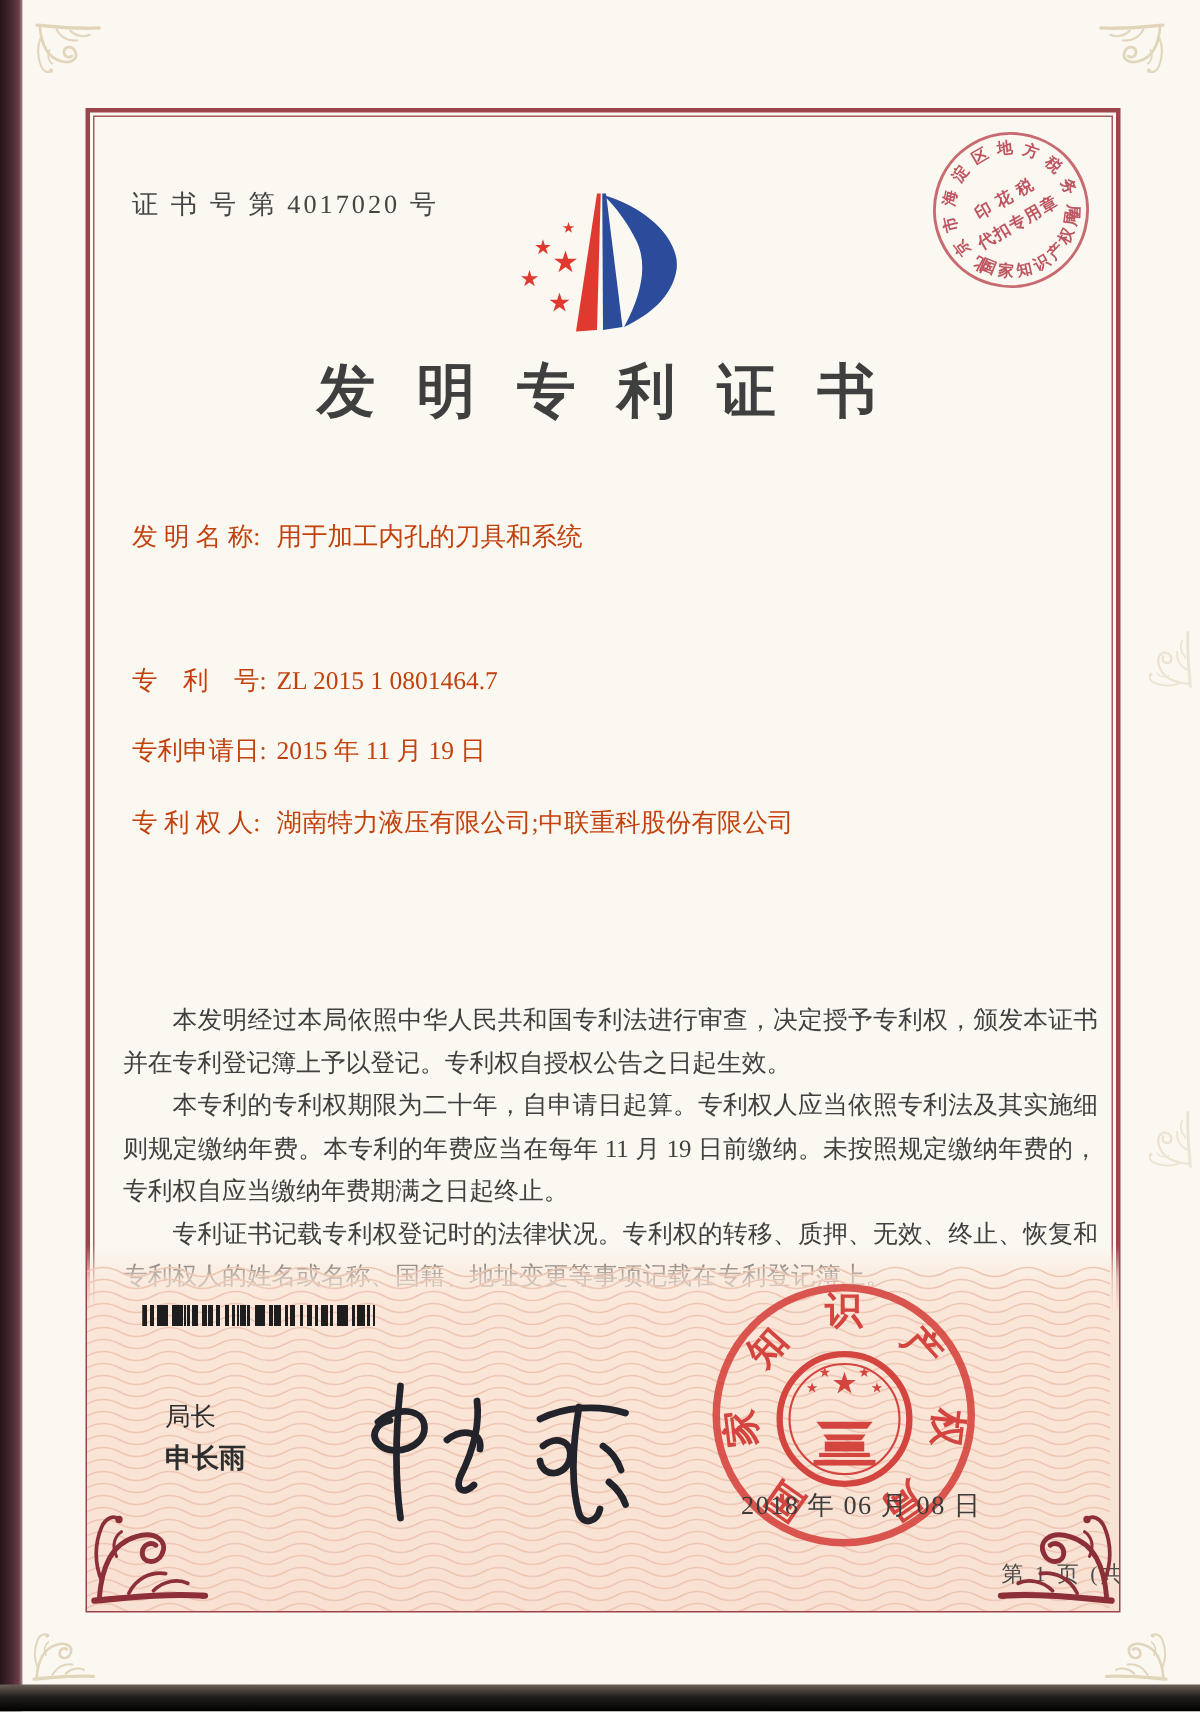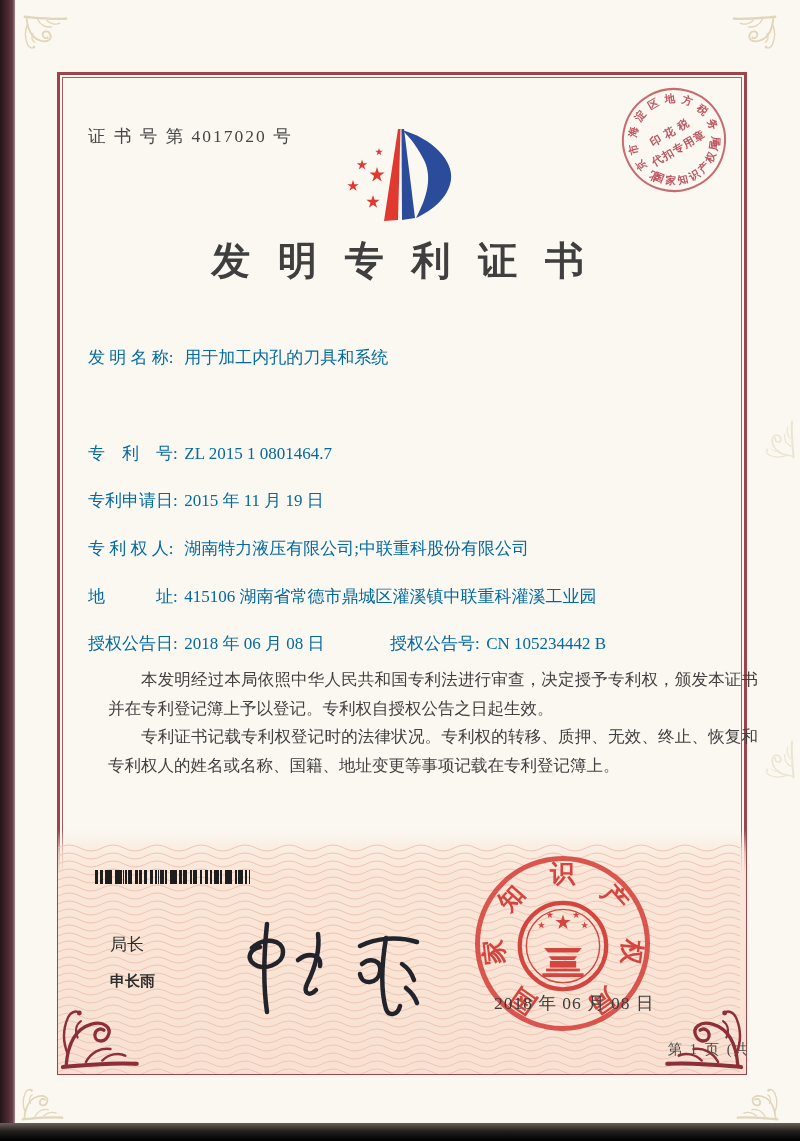--- a/index.html
+++ b/index.html
@@ -32,42 +32,42 @@
 
   .tax-stamp{left:622px;top:88px;width:104px;height:104px;border:2.5px solid rgba(190,82,90,.85);
              border-radius:50%;transform:rotate(-30deg);color:#bd5560;box-sizing:border-box;}
   .tax-stamp .arc{font-size:10.5px;font-weight:bold;}
   .tax-center{position:absolute;inset:0;display:flex;flex-direction:column;align-items:center;
               justify-content:center;gap:3px;font-size:11px;font-weight:bold;letter-spacing:1px;}
 
   .title{left:57px;top:234px;width:690px;text-align:center;font-size:39px;font-weight:700;
          letter-spacing:9px;color:#3f3f3f;margin:0;}
 
-  .field{left:88px;width:660px;height:22px;font-size:17px;color:#0369a1;}
+  .field{left:88px;width:660px;height:22px;font-size:17px;color:#c2410c;}
   .flabel{display:inline-block;min-width:92px;}
   .fpair2{position:absolute;left:302px;top:0;}
 
-  .paras{left:82px;top:666px;width:650px;font-size:16.5px;line-height:28.5px;text-align:justify;color:#404040;margin-left:26px;}
+  .paras{left:82px;top:666px;width:650px;font-size:16.5px;line-height:28.5px;text-align:justify;color:#404040;}
   .paras p{margin:0;text-indent:2em;}
 
   
   .pink{left:58px;top:830px;width:688px;height:244px;overflow:hidden;
         background:linear-gradient(180deg,rgba(250,231,218,0) 0,rgba(250,231,218,.75) 22px,#fae6d8 45px,#f8e1d2 100%);}
   .waves{position:absolute;left:0;top:12px;z-index:0;}
 
   .barcode{left:37px;top:40px;width:155px;height:14px;z-index:2;
     background:
       repeating-linear-gradient(90deg,#1d1d1d 0 2px,transparent 2px 5px),
       repeating-linear-gradient(90deg,#1d1d1d 0 1px,transparent 1px 7px),
       repeating-linear-gradient(90deg,#1d1d1d 0 3px,transparent 3px 11px);}
 
   .director-label{left:52px;top:103px;font-size:17px;font-weight:normal;
                   font-family:"Liberation Sans","DejaVu Sans",sans-serif;color:#2e2e2e;z-index:2;}
-  .director-name{left:52px;top:130px;font-size:15px;font-weight:bold;
-                 font-family:"Liberation Sans","DejaVu Sans",sans-serif;color:#2e2e2e;z-index:2;margin-top:12px;}
+  .director-name{left:52px;top:130px;font-size:18px;font-weight:bold;
+                 font-family:"Liberation Sans","DejaVu Sans",sans-serif;color:#2e2e2e;z-index:2;}
   .signature{left:172px;top:82px;z-index:2;}
 
   .seal{left:417px;top:26px;width:175px;height:175px;border:5px solid rgba(213,69,63,.9);
         border-radius:50%;color:#d5453f;z-index:1;box-sizing:border-box;}
   .seal .arc{font-size:25px;font-weight:700;}
   .seal .arc span{width:30px;height:30px;margin:-15px 0 0 -15px;}
   .emblem{position:absolute;left:36px;top:38px;}
 
   .issue-date{left:436px;top:161px;font-size:17.5px;color:#3c3c3c;letter-spacing:1px;z-index:3;}
   .page-no{left:12px;top:210px;width:100%;text-align:right;font-size:14.5px;letter-spacing:2px;color:#4a4a4a;z-index:2;margin-left:36px;}
@@ -176,35 +176,24 @@
     <span>ZL 2015 1 0801464.7</span>
   </div>
   <div class="abs field" style="top:489px">
     <span class="flabel">专利申请日:</span>
     <span>2015 年 11 月 19 日</span>
   </div>
   <div class="abs field" style="top:537px">
     <span class="flabel">专 利 权 人:</span>
     <span>湖南特力液压有限公司;中联重科股份有限公司</span>
   </div>
-  <div class="abs field" style="top:585px">
-    <span class="flabel">地　　　址:</span>
-    <span>415106  湖南省常德市鼎城区灌溪镇中联重科灌溪工业园</span>
-  </div>
-  <div class="abs field" style="top:632px">
-    <span class="flabel">授权公告日:</span>
-    <span>2018 年 06 月 08 日</span>
-    <span class="fpair2">
-      <span class="flabel">授权公告号:</span>
-      <span>CN 105234442 B</span>
-    </span>
-  </div>
 
   <div class="abs paras">
     <p>本发明经过本局依照中华人民共和国专利法进行审查，决定授予专利权，颁发本证书并在专利登记簿上予以登记。专利权自授权公告之日起生效。</p>
+    <p>本专利的专利权期限为二十年，自申请日起算。专利权人应当依照专利法及其实施细则规定缴纳年费。本专利的年费应当在每年 11 月 19 日前缴纳。未按照规定缴纳年费的，专利权自应当缴纳年费期满之日起终止。</p>
     <p>专利证书记载专利权登记时的法律状况。专利权的转移、质押、无效、终止、恢复和专利权人的姓名或名称、国籍、地址变更等事项记载在专利登记簿上。</p>
   </div>
 
   <div class="abs pink">
     <svg class="waves" width="688" height="232" viewBox="0 0 688 232" preserveAspectRatio="none">
       <defs>
         <path id="wv" d="M0 6 q11 -6 22 0 t22 0 t22 0 t22 0 t22 0 t22 0 t22 0 t22 0 t22 0 t22 0 t22 0 t22 0 t22 0 t22 0 t22 0 t22 0 t22 0 t22 0 t22 0 t22 0 t22 0 t22 0 t22 0 t22 0 t22 0 t22 0 t22 0 t22 0 t22 0 t22 0 t22 0" fill="none" stroke="#efc6b2" stroke-width="1"></path>
       </defs>
       <g id="wavegroup">
           <use href="#wv" y="0"></use>

